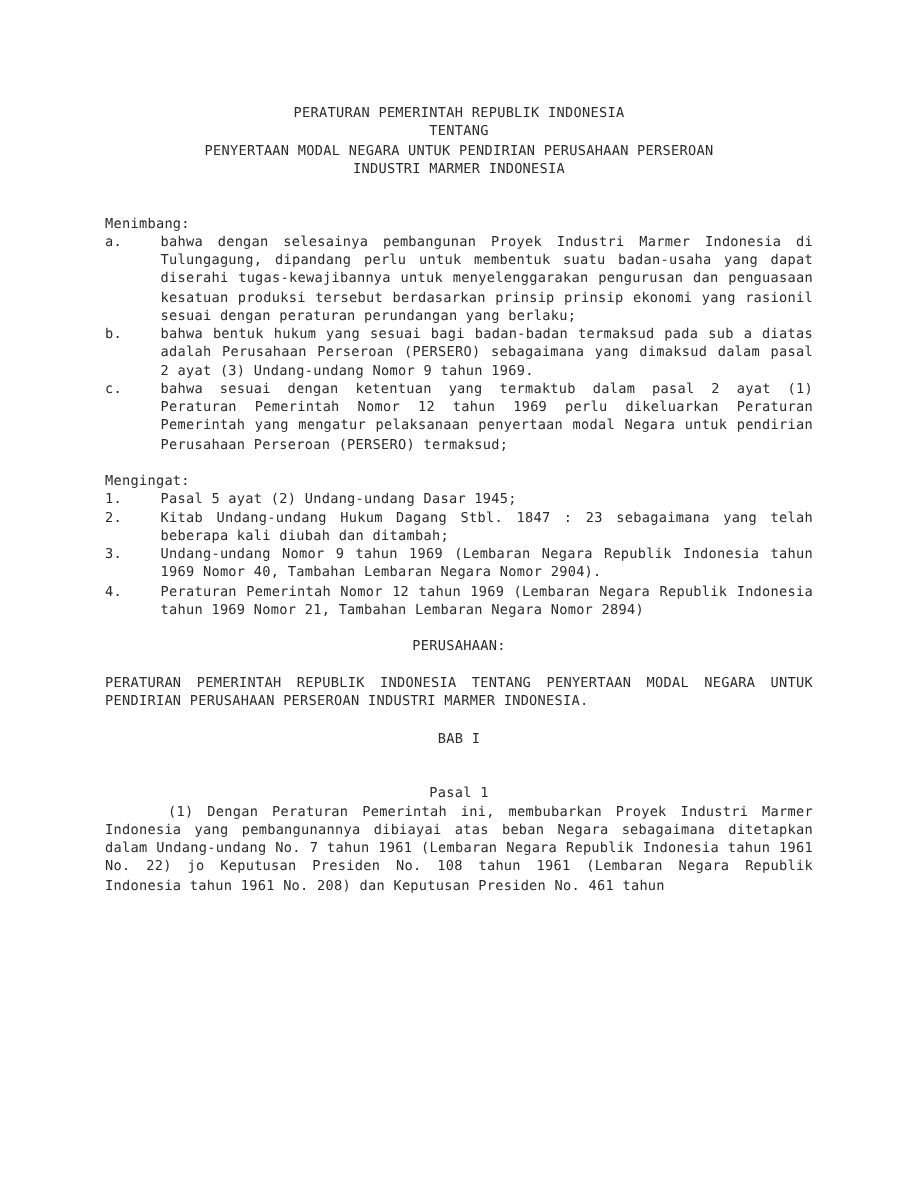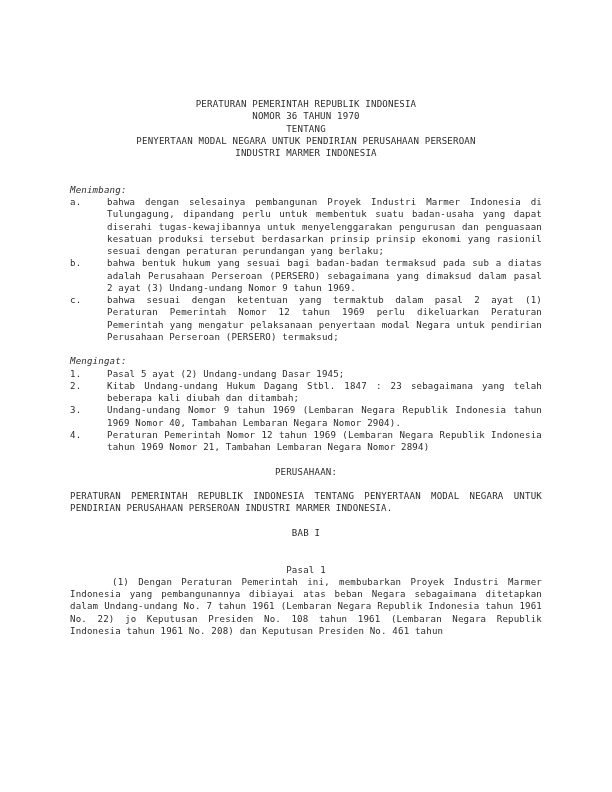--- a/index.html
+++ b/index.html
@@ -11,21 +11,21 @@
     width: 612px;
     height: 792px;
     font-family: "DejaVu Sans Mono", "Liberation Mono", monospace;
     color: #2b2b2b;
   }
   #doc {
     position: relative;
     width: 612px;
     height: 792px;
     box-sizing: border-box;
-    padding: 98px 70px 0 70px;
+    padding: 70px 70px 0 70px;
     background: #ffffff;
   }
   .page-body {
     width: 472px;
     font-size: 9.1px;
     line-height: 12.25px;
     letter-spacing: 0.18px;
   }
   .ctr {
     text-align: center;
@@ -49,35 +49,33 @@
     text-align: justify;
     text-align-last: left;
   }
   .para-indent {
     text-indent: 42px;
     text-align: justify;
     text-align-last: left;
   }
   .label {
     white-space: pre;
-    font-style: italic;
   }
   .block-just {
     text-align: justify;
     text-align-last: left;
   }
 </style>
 </head>
 <body>
 
 <div id="doc">
   <div class="page-body">
 
     <div class="ctr">PERATURAN PEMERINTAH REPUBLIK INDONESIA</div>
-    <div class="ctr">NOMOR 36 TAHUN 1970</div>
     <div class="ctr">TENTANG</div>
     <div class="ctr">PENYERTAAN MODAL NEGARA UNTUK PENDIRIAN PERUSAHAAN PERSEROAN</div>
     <div class="ctr">INDUSTRI MARMER INDONESIA</div>
 
     <div class="blank"></div>
 
 
     <div class="blank"></div>
 
     <div class="label">Menimbang:</div>

